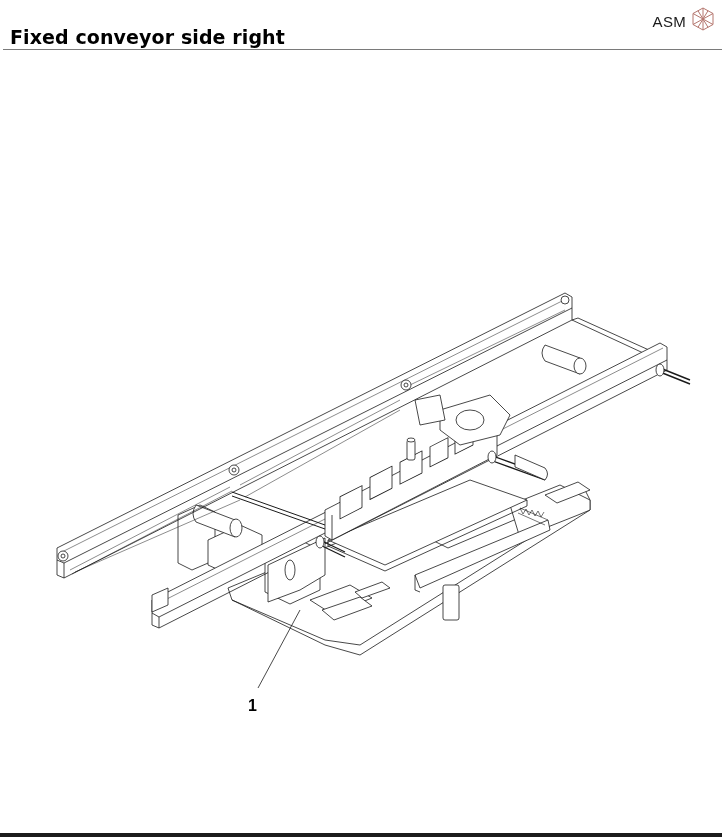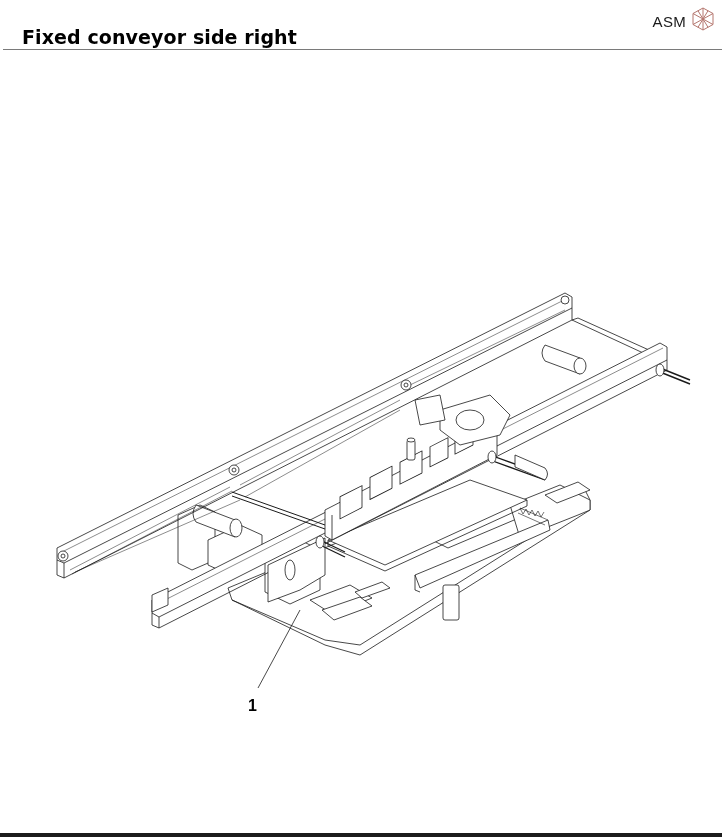--- a/index.html
+++ b/index.html
@@ -1,18 +1,18 @@
 <!DOCTYPE html>
 <html><head>
   <meta charset="utf-8">
   <style>
     html, body { margin: 0; padding: 0; background: #ffffff; }
     body { width: 722px; height: 837px; position: relative; overflow: hidden; font-family: "DejaVu Sans", sans-serif; }
     .header { position: absolute; left: 0; top: 0; width: 722px; height: 52px; }
-    .title { position: absolute; left: 22px; top: 26px; font-size: 19px; font-weight: bold; color: #000; letter-spacing: 0.1px; white-space: nowrap; }
+    .title { position: absolute; left: 10px; top: 26px; font-size: 19px; font-weight: bold; color: #000; letter-spacing: 0.1px; white-space: nowrap; }
     .header-rule { position: absolute; left: 3px; top: 49px; width: 719px; height: 1px; background: #7a7a7a; }
     .brand { position: absolute; right: 8px; top: 8px; height: 26px; display: flex; align-items: center; gap: 6px; }
     .brand-text { font-family: "Liberation Sans", sans-serif; font-size: 15px; color: #1a1a1a; letter-spacing: 0.3px; }
     .drawing { position: absolute; left: 0; top: 52px; width: 722px; height: 770px; }
     .callout-label { position: absolute; left: 248px; top: 697px; font-family: "Liberation Sans", sans-serif; font-weight: bold; font-size: 16px; color: #000; }
     .footer-rule { position: absolute; left: 0; top: 833px; width: 722px; height: 4px; background: #1c1c1c; }
   </style>
 </head>
 <body>
 

